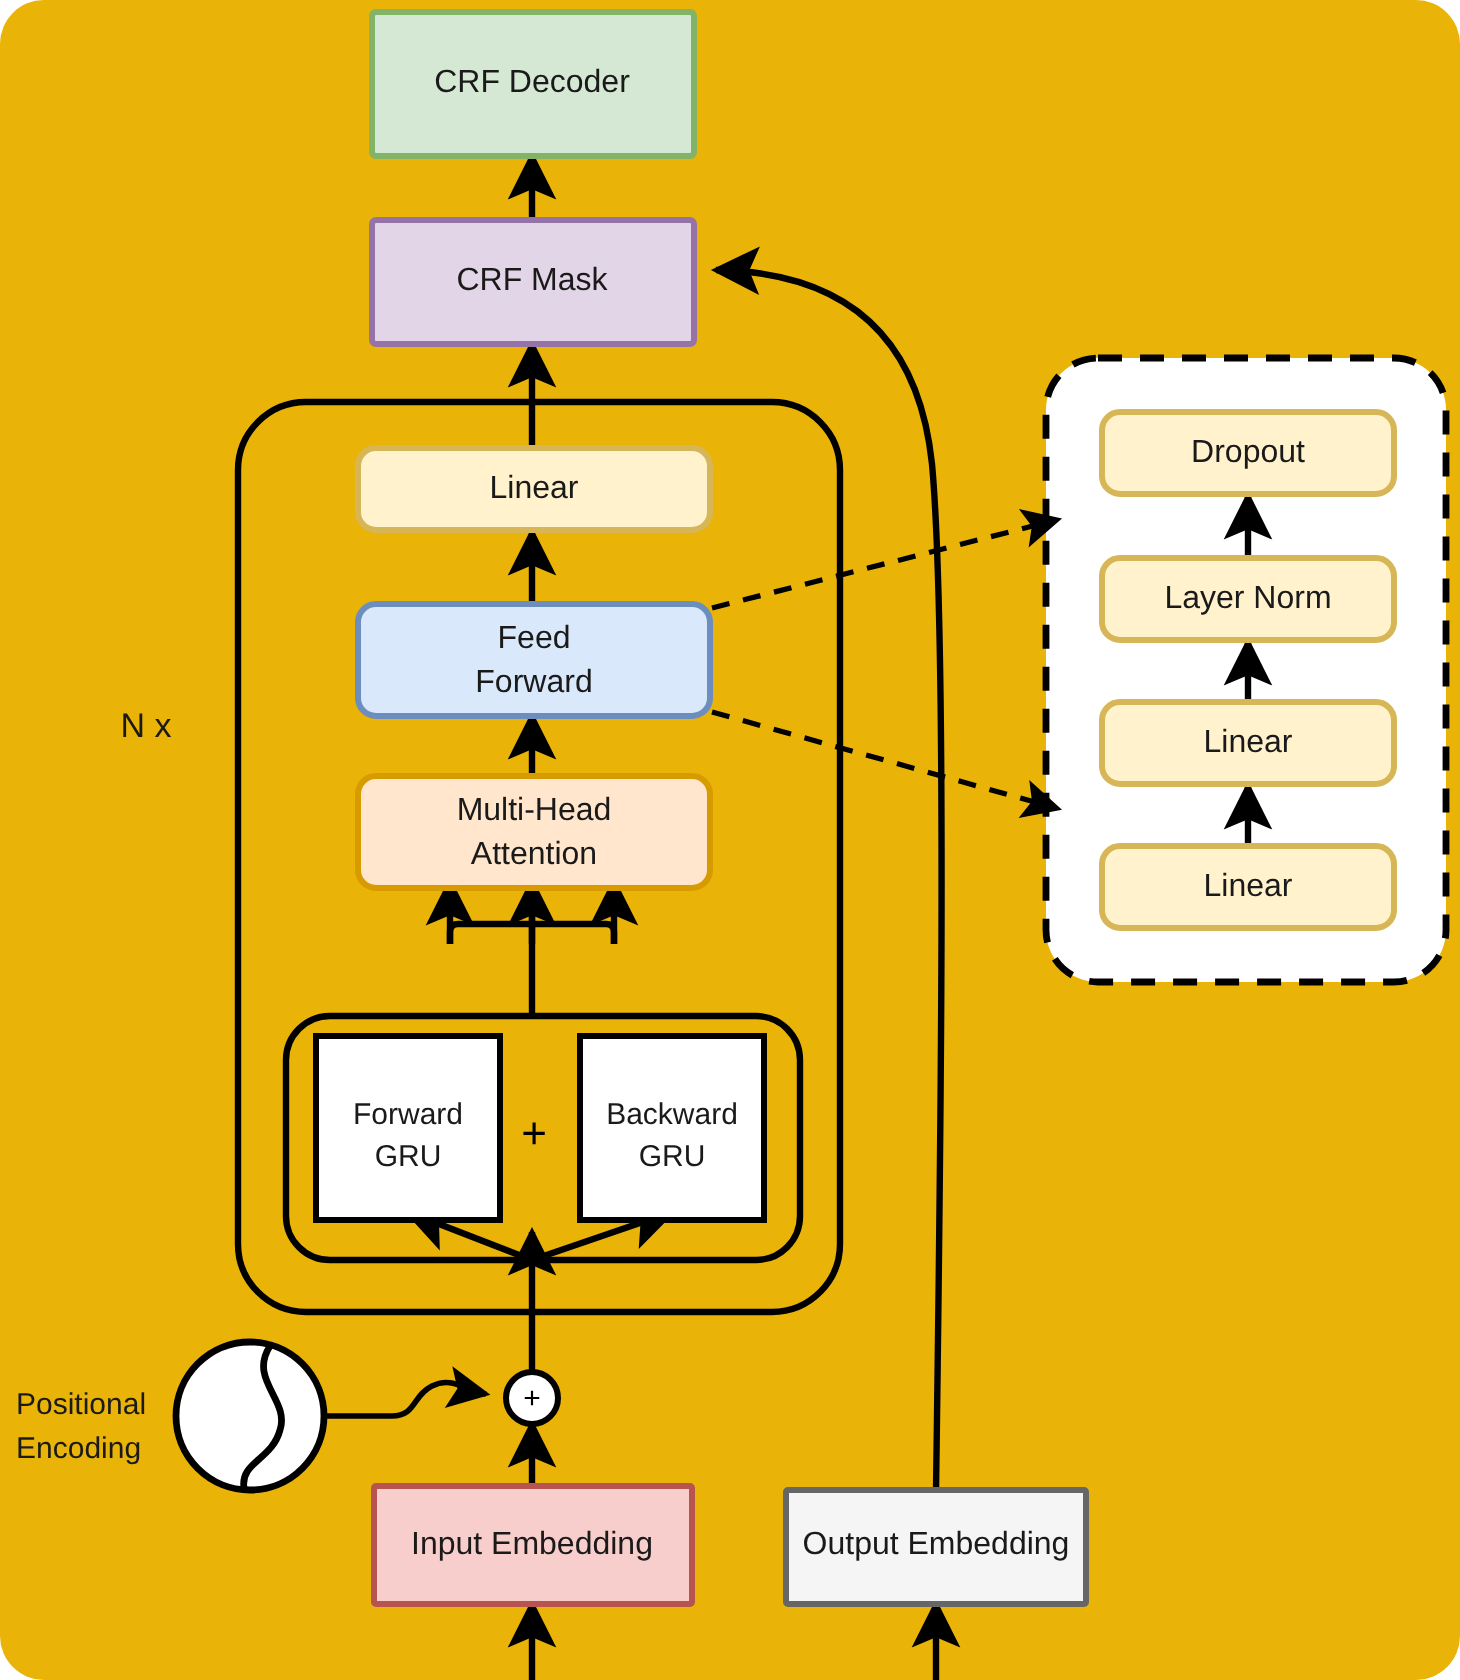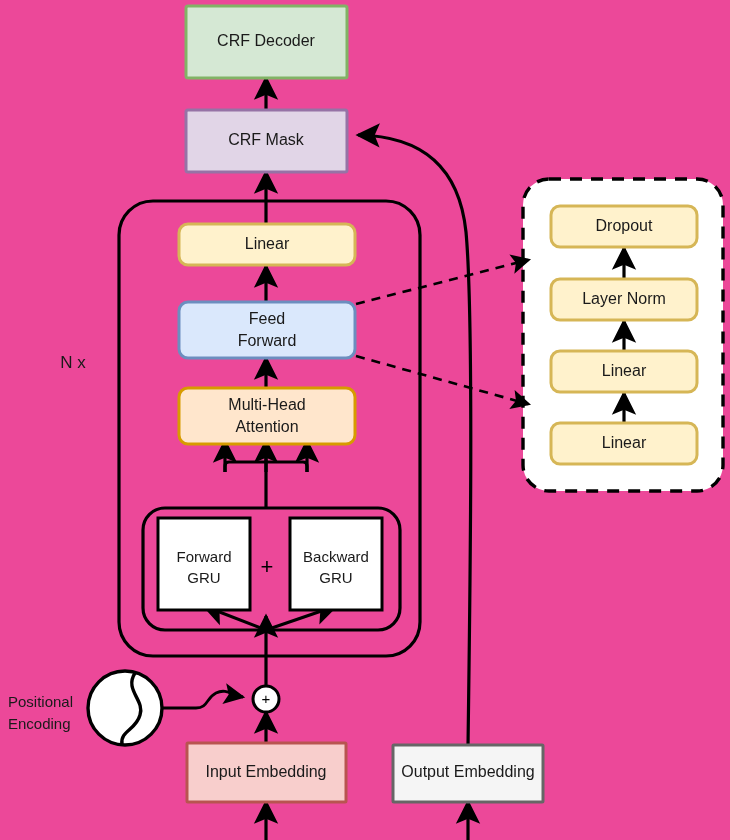--- a/index.html
+++ b/index.html
@@ -4,23 +4,24 @@
 <style>
   html, body {
     margin: 0;
     padding: 0;
     background: #ffffff;
   }
   #canvas {
     position: relative;
     width: 730px;
     height: 840px;
-    background: #ec4899;
+    background: #eab308;
     font-family: "Liberation Sans", sans-serif;
     overflow: hidden;
+    border-radius: 22px;
   }
   #diagram-svg {
     position: absolute;
     left: 0;
     top: 0;
     width: 730px;
     height: 840px;
   }
   .node-label {
     font-family: "Liberation Sans", sans-serif;

